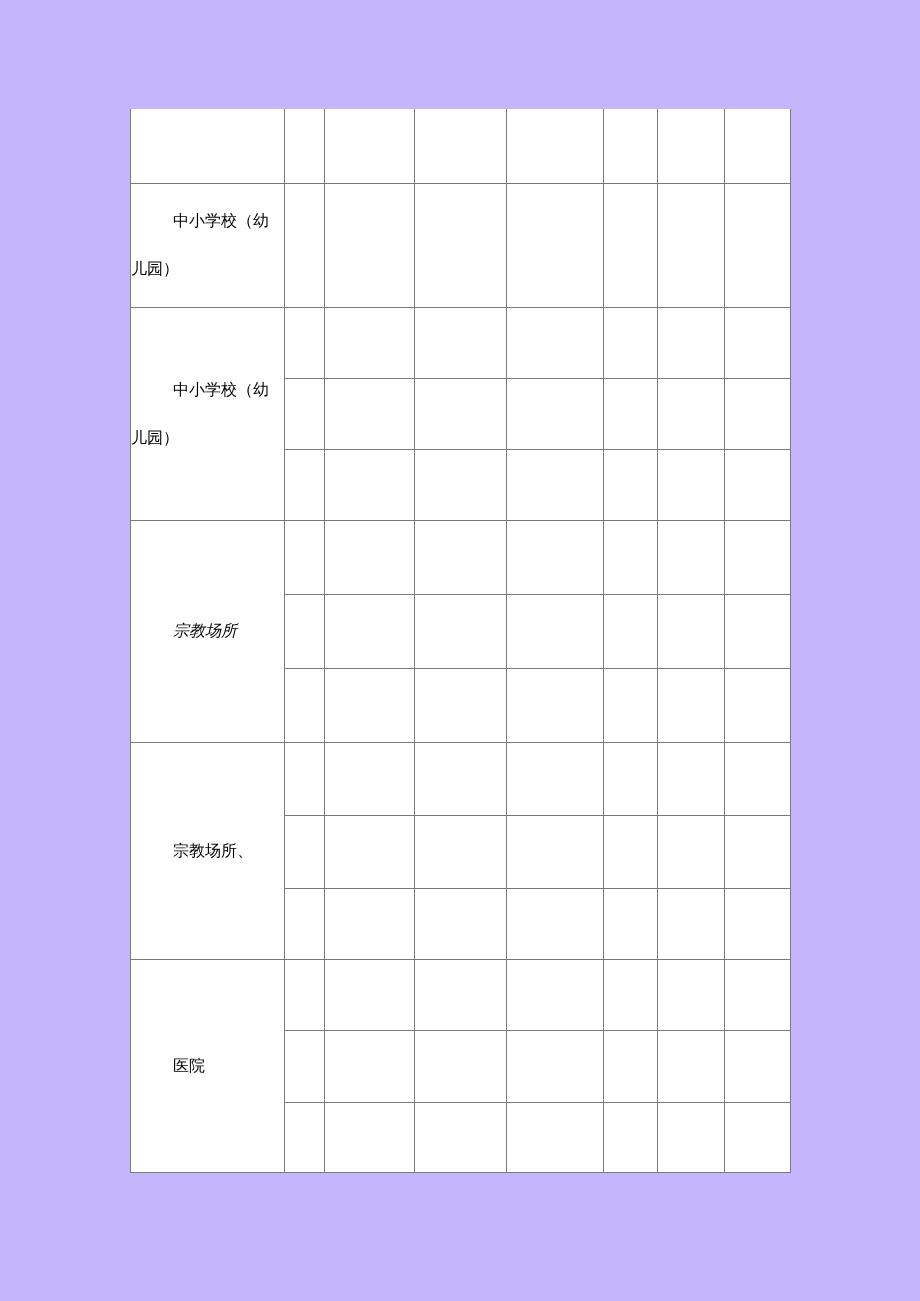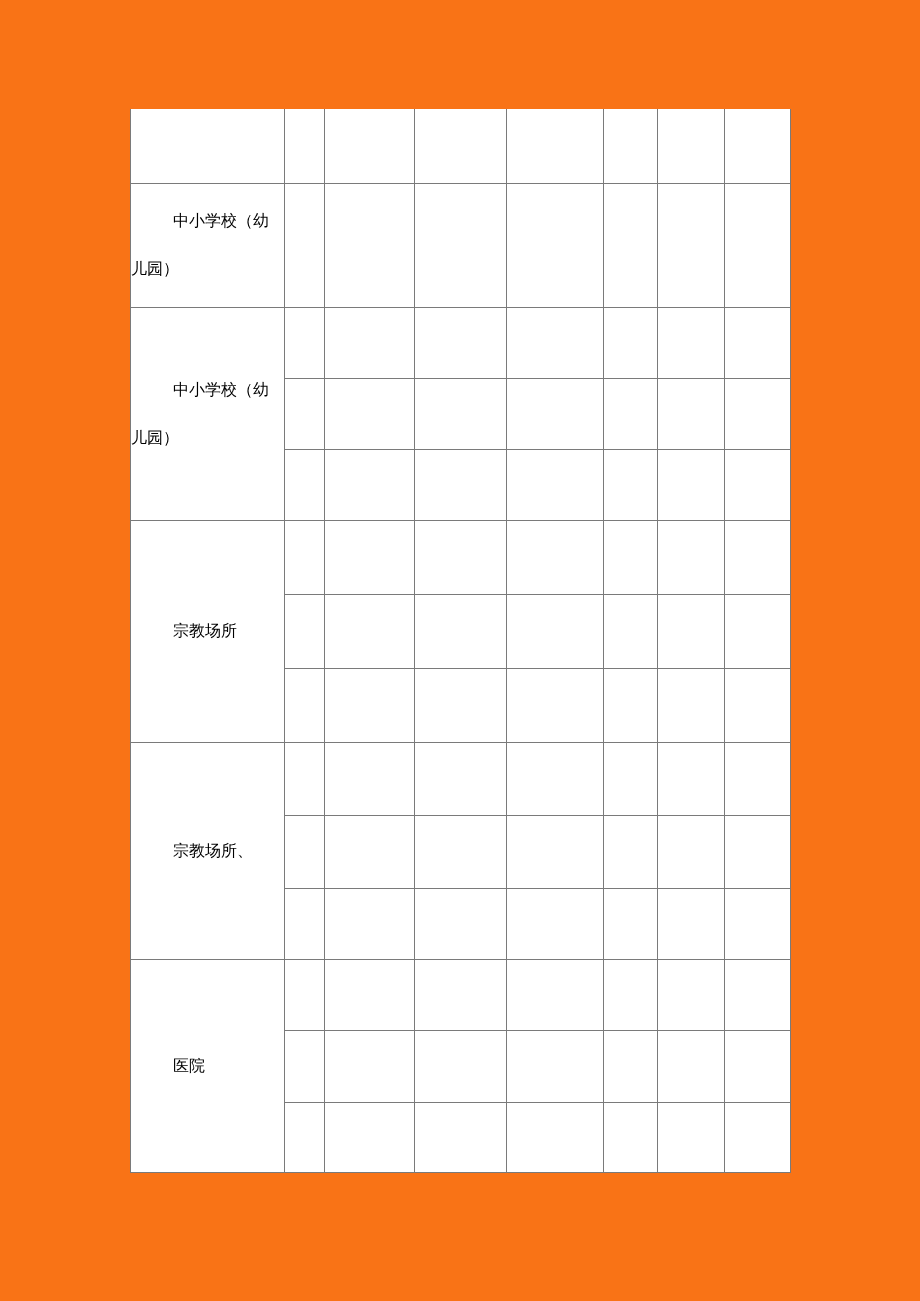--- a/index.html
+++ b/index.html
@@ -10,21 +10,21 @@
   body {
     width: 920px;
     height: 1301px;
     font-family: "Liberation Sans", "DejaVu Sans", sans-serif;
     position: relative;
   }
   .page {
     position: relative;
     width: 920px;
     height: 1301px;
-    background: #f97316;
+    background: #c4b5fd;
     overflow: hidden;
   }
   table.doc-table {
     position: absolute;
     left: 130px;
     top: 109px;
     border-collapse: collapse;
     table-layout: fixed;
     width: 660px;
   }
@@ -55,21 +55,21 @@
   
   col.c0 { width: 154px; }
   col.c1 { width: 40px; }
   col.c2 { width: 90px; }
   col.c3 { width: 92px; }
   col.c4 { width: 97px; }
   col.c5 { width: 54px; }
   col.c6 { width: 67px; }
   col.c7 { width: 66px; }
   
-  tr.h74  { height: 74px; }
+  tr.h74  { height: 74px; font-style: italic; }
   tr.h124 { height: 124px; }
   tr.h71  { height: 71px; }
   tr.h73  { height: 73px; }
   tr.h72  { height: 72px; }
   tr.h70  { height: 70px; }
 </style>
 </head>
 <body>
 
 <div class="page">

